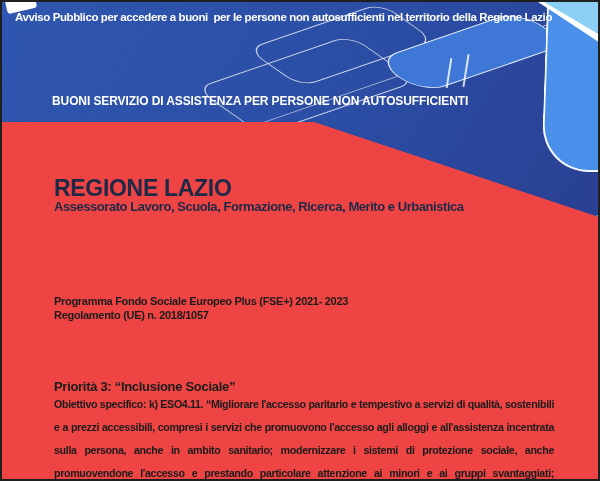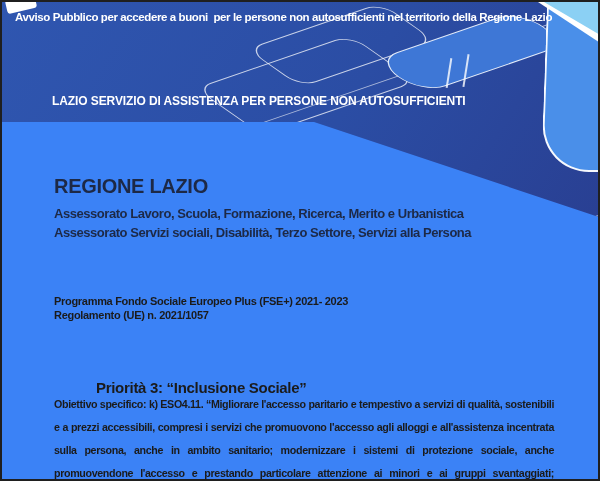--- a/index.html
+++ b/index.html
@@ -1,20 +1,20 @@
 <!DOCTYPE html>
 <html><head>
 <meta charset="utf-8">
 <style>
   html,body{margin:0;padding:0;background:#e8e8e8;}
   .page{
     position:relative;
     width:600px;height:481px;
     box-sizing:border-box;
-    background:#3b82f6;
+    background:#ef4444;
     border:2px solid #1f1f1f;
     overflow:hidden;
     font-family:"Liberation Sans", sans-serif;
   }
   
   .hero{position:absolute;top:0;left:0;width:600px;height:232px;overflow:hidden;}
   .hero-main{
     position:absolute;top:0;left:0;width:600px;height:232px;
     background:linear-gradient(122deg,#2f56b0 0%,#2b4da4 55%,#293f92 100%);
     clip-path:polygon(0 0,600px 0,600px 216px,312px 120px,0 120px);
@@ -54,33 +54,33 @@
     color:#ffffff;font-size:11.5px;font-weight:bold;
     letter-spacing:-0.4px;line-height:17px;white-space:pre-wrap;
   }
   .banner{
     position:absolute;left:50px;top:92px;
     color:#ffffff;font-size:12px;font-weight:bold;letter-spacing:-0.1px;
   }
   
   .org-title{
     position:absolute;left:52px;top:173px;
-    color:#1d2946;font-size:20px;font-weight:bold;letter-spacing:-0.3px;
+    color:#1d2946;font-size:23px;font-weight:bold;letter-spacing:-0.3px;
   }
-  .org-lines{position:absolute;left:52px;top:203px;color:#1d2946;
+  .org-lines{position:absolute;left:52px;top:196px;color:#1d2946;
     font-size:13px;font-weight:bold;letter-spacing:-0.45px;line-height:18.5px;}
   .direzione{
     position:absolute;left:52px;top:245px;
     color:#1d2946;font-size:13px;font-weight:bold;letter-spacing:-0.45px;
   }
   .programme{position:absolute;left:52px;top:292px;color:#1b1b1b;
     font-size:11px;font-weight:bold;letter-spacing:-0.3px;line-height:14px;}
   .priority-title{
     position:absolute;left:52px;top:377px;
-    color:#1b1b1b;font-size:15px;font-weight:bold;letter-spacing:-0.3px;margin-left:42px;
+    color:#1b1b1b;font-size:13px;font-weight:bold;letter-spacing:-0.3px;
   }
   .objective{
     position:absolute;left:52px;top:391px;width:500px;
     color:#1b1b1b;font-size:10.7px;font-weight:bold;letter-spacing:-0.35px;
     line-height:23px;text-align:justify;
   }
 </style>
 </head>
 <body>
 
@@ -94,33 +94,32 @@
       <div class="capsule"></div>
       <div class="vline v1"></div>
       <div class="vline v2"></div>
     </div>
     <div class="hero-card"></div>
     <div class="cyan-edge"></div>
     <div class="cyan"></div>
     <div class="notch"></div>
 
     <div class="notice">Avviso Pubblico per accedere a buoni  per le persone non autosufficienti nel territorio della Regione Lazio</div>
-    <div class="banner">LAZIO SERVIZIO DI ASSISTENZA PER PERSONE NON AUTOSUFFICIENTI</div>
+    <div class="banner">BUONI SERVIZIO DI ASSISTENZA PER PERSONE NON AUTOSUFFICIENTI</div>
   </div>
 
   <div class="org-title">REGIONE LAZIO</div>
 
   <div class="org-lines">
     <div>Assessorato Lavoro, Scuola, Formazione, Ricerca, Merito e Urbanistica</div>
-    <div>Assessorato Servizi sociali, Disabilità, Terzo Settore, Servizi alla Persona</div>
   </div>
 
 
   <div class="programme">
     <div>Programma Fondo Sociale Europeo Plus (FSE+) 2021- 2023</div>
-    <div>Regolamento (UE) n. 2021/1057</div>
+    <div>Regolamento (UE) n. 2018/1057</div>
   </div>
 
   <div class="priority-title">Priorità 3: “Inclusione Sociale”</div>
 
   <div class="objective">Obiettivo specifico: k) ESO4.11. “Migliorare l'accesso paritario e tempestivo a servizi di qualità, sostenibili e a prezzi accessibili, compresi i servizi che promuovono l'accesso agli alloggi e all'assistenza incentrata sulla persona, anche in ambito sanitario; modernizzare i sistemi di protezione sociale, anche promuovendone l'accesso e prestando particolare attenzione ai minori e ai gruppi svantaggiati; migliorare l'accessibilità l'efficacia e la resilienza dei sistemi sanitari e dei servizi di assistenza di lunga durata, anche per le persone con disabilità (FSE+)” – Azione Portante 02</div>
 
 </div>
 
 </body></html>

